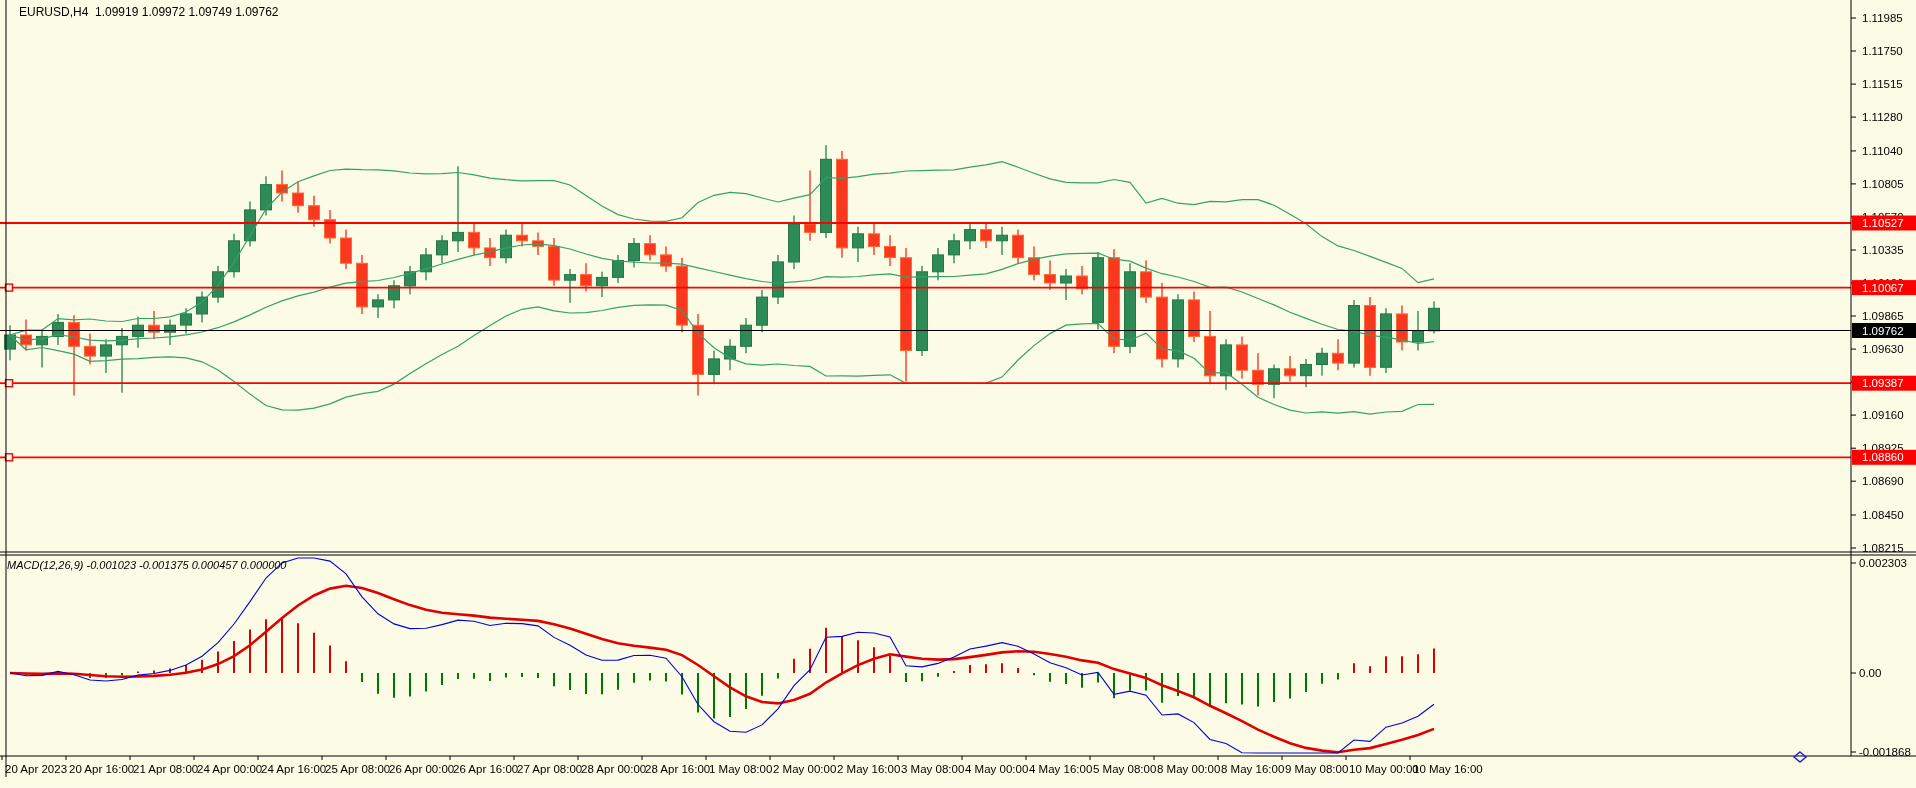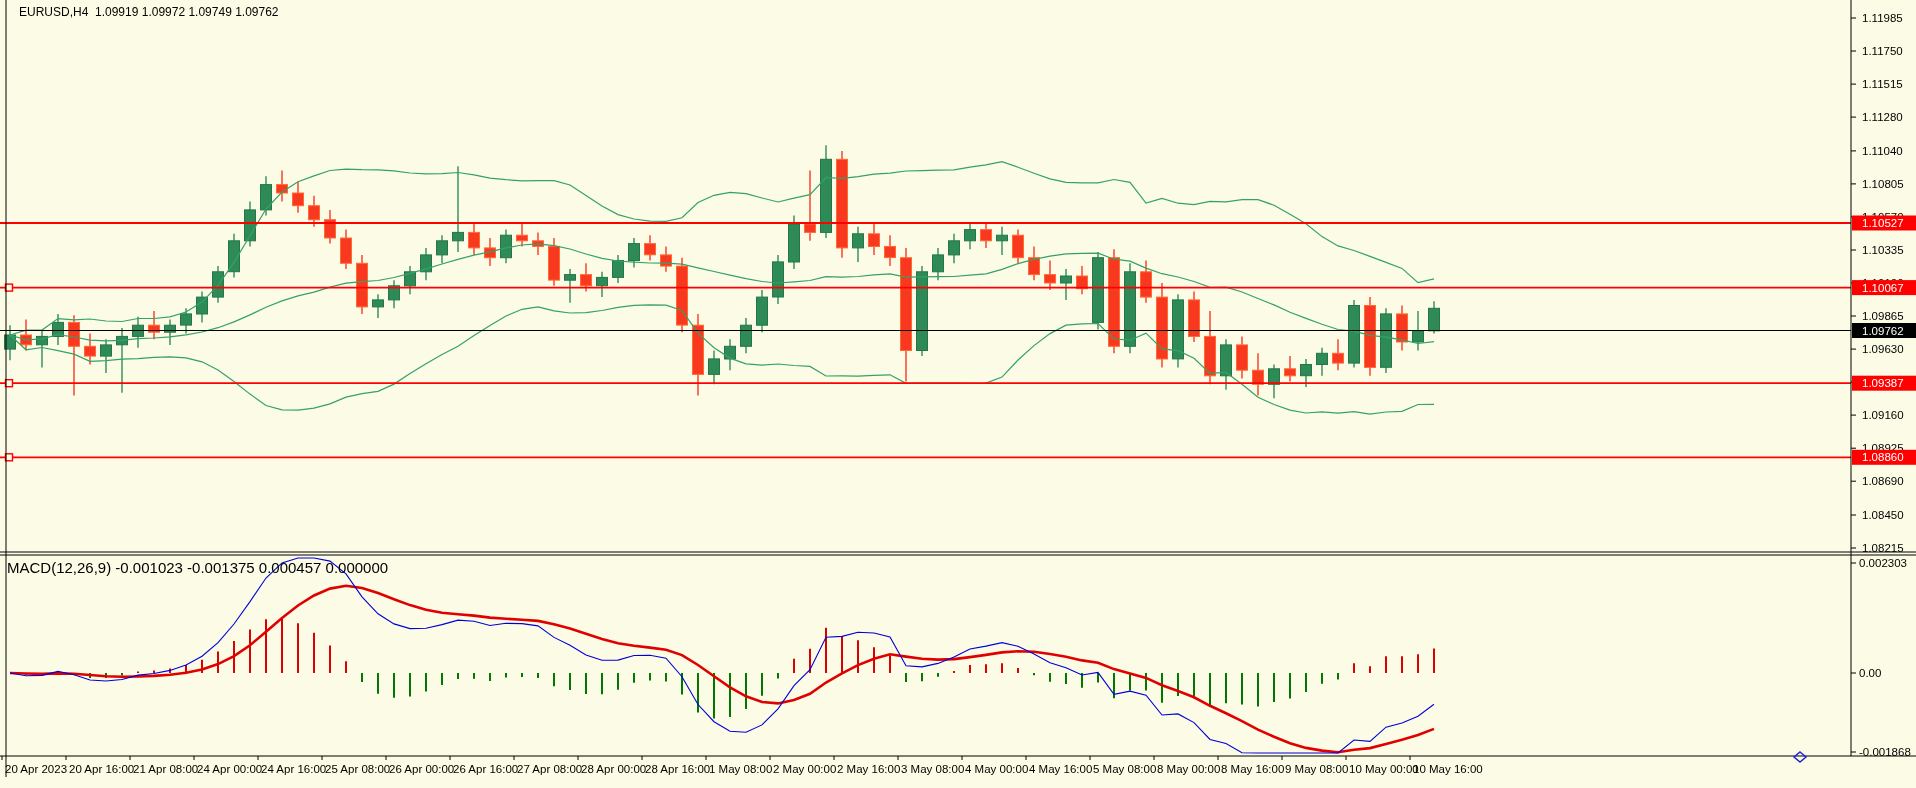--- a/index.html
+++ b/index.html
@@ -12,22 +12,23 @@
   }
   #plot{position:absolute;left:0;top:0;}
   .ohlc-title{
     position:absolute;left:7px;top:5px;
     font-size:12px;color:#000;white-space:pre;
     z-index:5;
     margin-left:12px;
   }
   .macd-title{
     position:absolute;left:7px;top:559px;
-    font-size:15px;color:#000;white-space:pre;
+    font-size:11px;color:#000;white-space:pre;
     z-index:5;
+    font-style:italic;
   }
   text{font-family:"Liberation Sans","DejaVu Sans",sans-serif;}
 </style>
 </head>
 <body>
 
 <div class="chart-window">
   <svg id="plot" width="1916" height="788">
       <g>
         <g>

